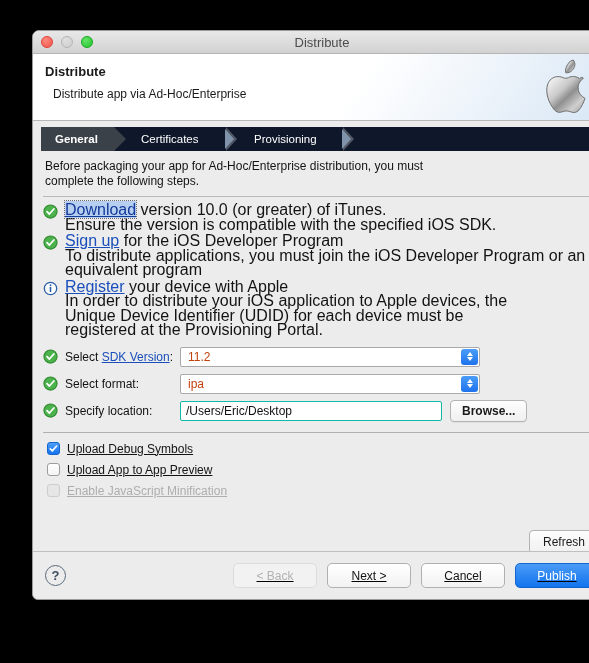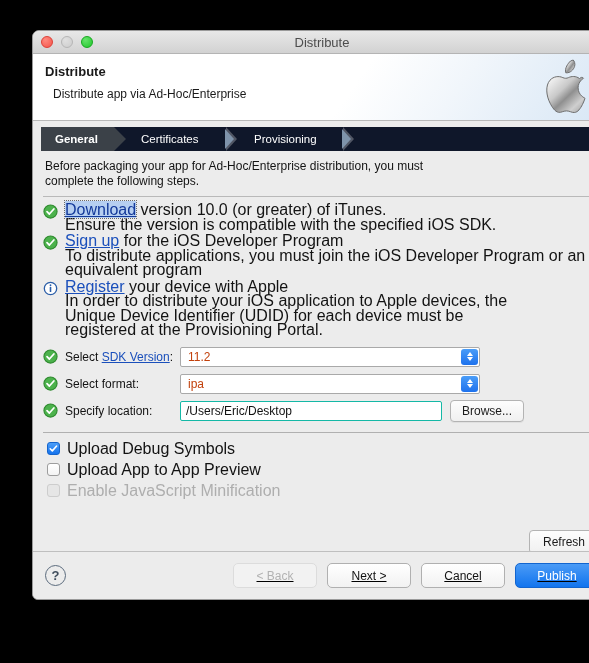--- a/index.html
+++ b/index.html
@@ -213,21 +213,21 @@
     font-size: 12px; color: #1b1b1b;
     background: linear-gradient(to bottom, #fdfdfd, #f0f0f0);
     border: 1px solid #b3b3b3;
     border-radius: 4px;
     height: 21px;
     padding: 0 11px;
     display: inline-flex; align-items: center; justify-content: center;
     box-shadow: 0 1px 0 rgba(0,0,0,0.05);
     cursor: default;
   }
-  #browse-button { margin-left: 8px; height: 20px; }
+  #browse-button { margin-left: 8px; height: 20px; font-weight: bold; }
 
   
   .cbrow {
     display: flex; align-items: center;
     height: 18px; margin-bottom: 3px;
     padding-left: 4px;
   }
   .cbox {
     width: 13px; height: 13px;
     border: 1px solid #9d9d9d;
@@ -238,21 +238,21 @@
     display: flex; align-items: center; justify-content: center;
     flex: 0 0 13px;
   }
   .cbox.checked {
     background: linear-gradient(to bottom,#4c9ef8,#1573ed);
     border-color: #1464cc;
   }
   .cbox.disabled {
     background: #e6e6e6; border-color: #cdcdcd;
   }
-  .cblabel { font-size: 16px; color: #131313; }
+  .cblabel { font-size: 12px; color: #131313; text-decoration: underline; }
   .cblabel.disabled { color: #aeaeae; }
 
   
   #refresh-area {
     position: absolute; right: 12px; bottom: 4px; margin-left: 20px;
   }
   #refresh-button { height: 22px; padding: 0 13px; }
 
   
   #footer {

